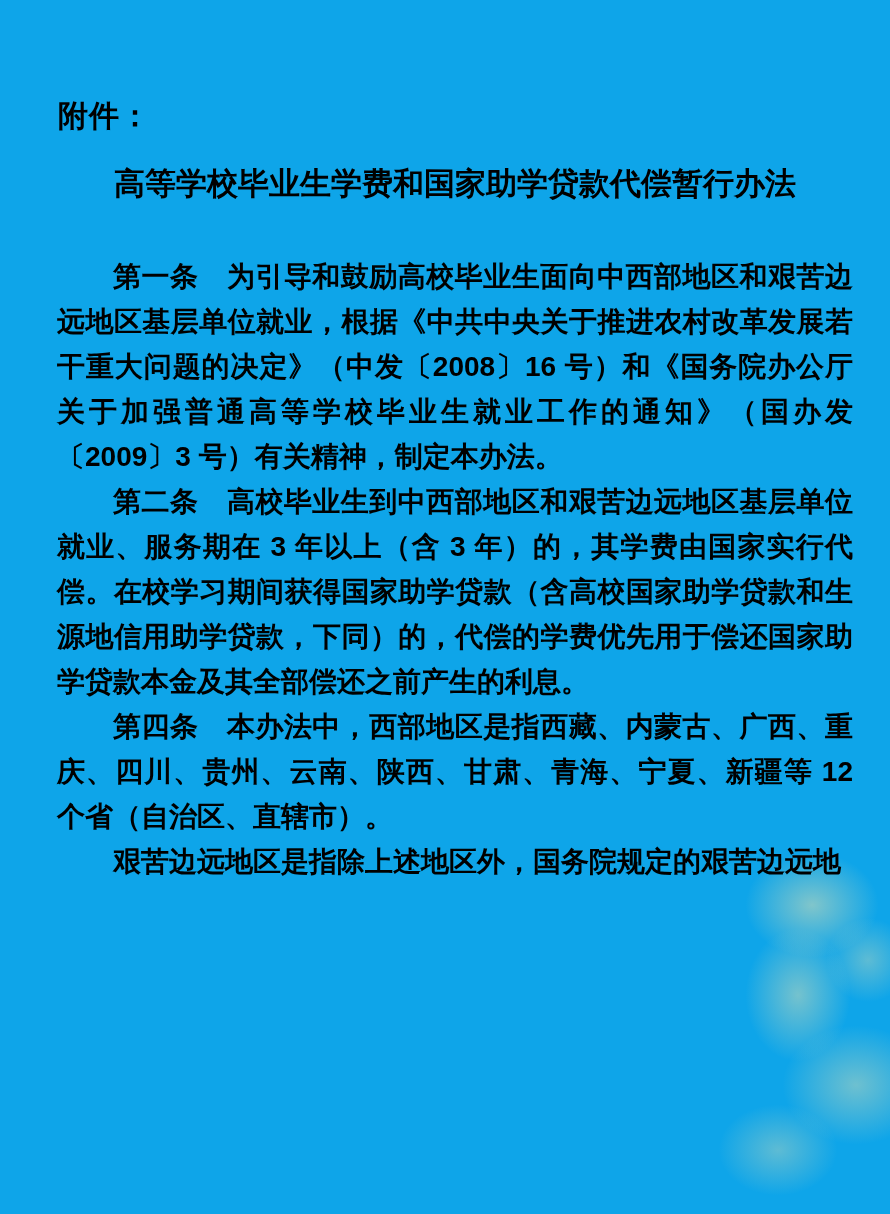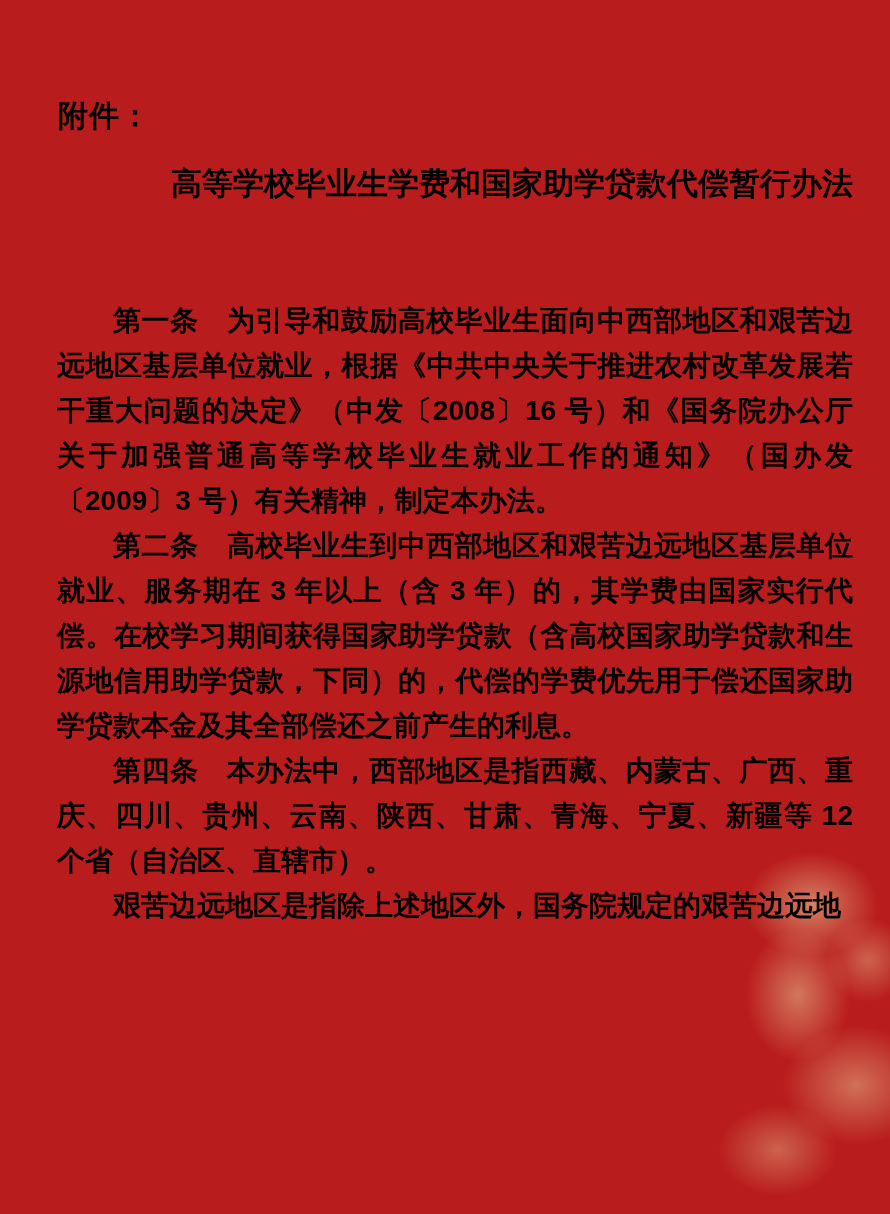--- a/index.html
+++ b/index.html
@@ -12,21 +12,21 @@
     background: #ffffff;
     overflow: hidden;
     position: relative;
   }
   .page {
     position: absolute;
     inset: 0;
     font-family: "Liberation Sans", "DejaVu Sans", sans-serif;
     font-weight: bold;
     color: #000000;
-    background: #b91c1c;
+    background: #0ea5e9;
   }
   
   .scan-tint {
     position: absolute;
     inset: 0;
     pointer-events: none;
     background:
       radial-gradient(95px 75px at 812px 905px,  rgba(242,230,173,0.50), rgba(242,230,173,0) 70%),
       radial-gradient(75px 95px at 798px 995px,  rgba(242,230,173,0.45), rgba(242,230,173,0) 70%),
       radial-gradient(105px 85px at 856px 1085px, rgba(242,230,173,0.42), rgba(242,230,173,0) 70%),
@@ -40,35 +40,34 @@
     font-size: 30px;
     letter-spacing: 1px;
     white-space: nowrap;
   }
   .doc-title {
     position: absolute;
     left: 57px;
     top: 163px;
     width: 796px;
     margin: 0;
-    text-align: right;
+    text-align: center;
     font-size: 31px;
     font-weight: bold;
     white-space: nowrap;
   }
   .body-text {
     position: absolute;
     left: 57px;
     top: 254px;
     width: 796px;
     font-size: 28px;
     line-height: 45px;
     text-align: justify;
     text-justify: inter-ideograph;
-    margin-top: 44px;
   }
   .body-text p {
     margin: 0;
     padding: 0;
     text-indent: 2em;
   }
 </style>
 </head>
 <body>
 

